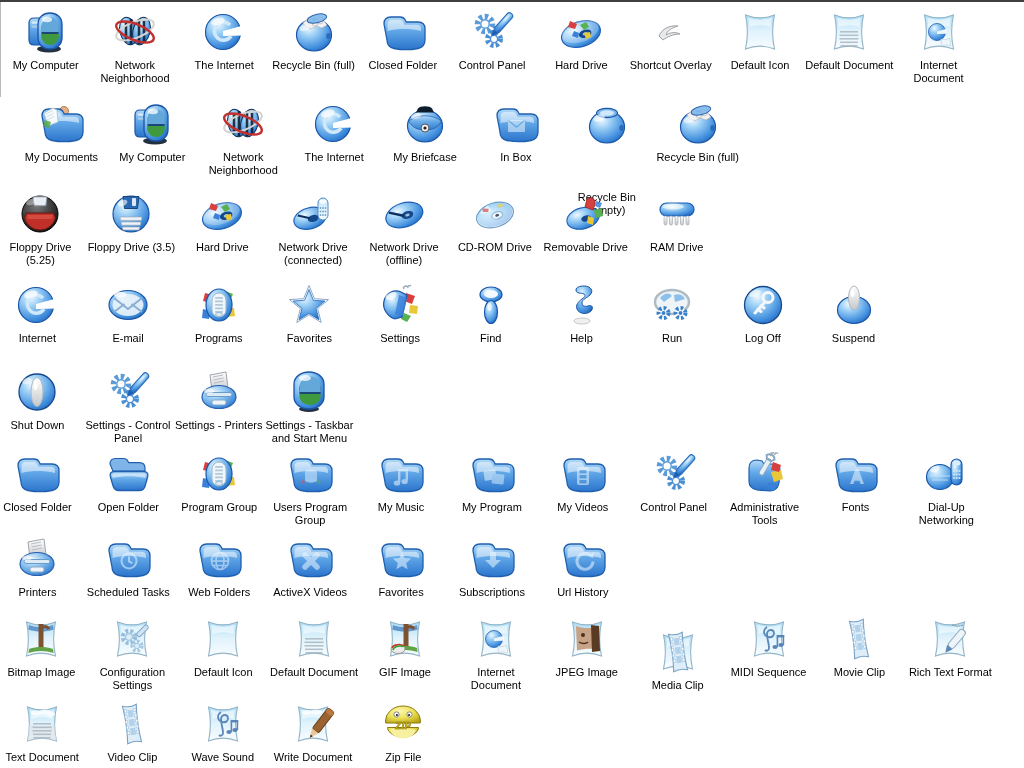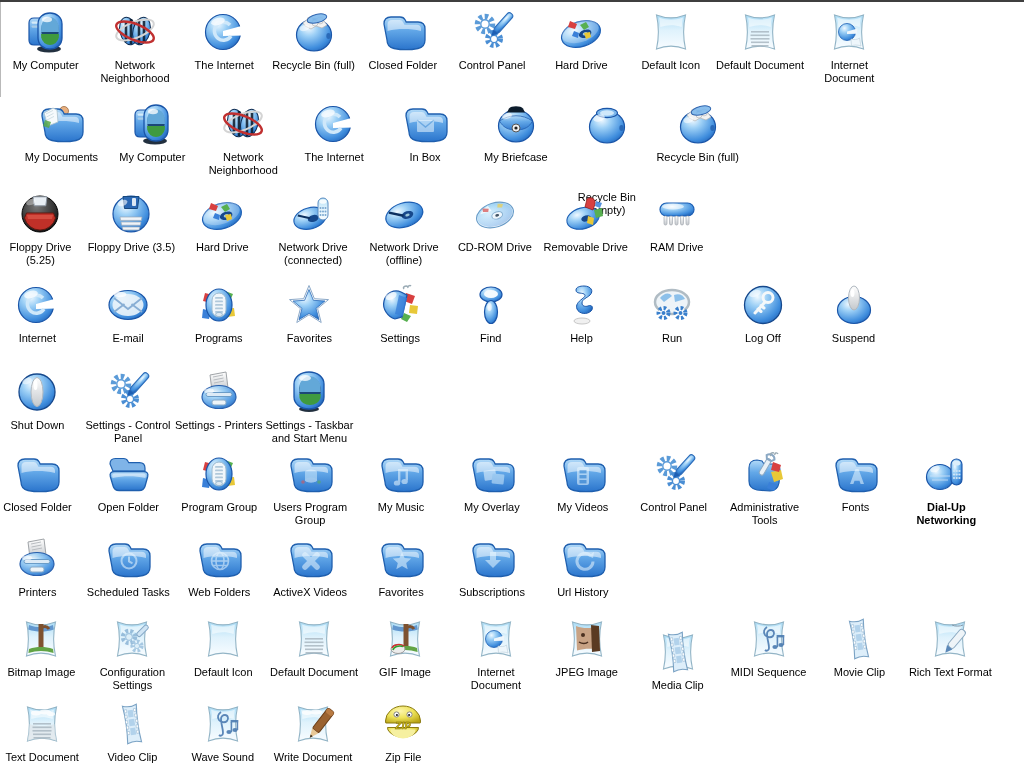--- a/index.html
+++ b/index.html
@@ -159,20 +159,28 @@
               <path d="M23 17l6-3 3 5-5 3z" fill="#58b050"></path>
               <path d="M17 23l5 2-1 5-6-2z" fill="#3a80d8"></path>
               <path d="M27 25l6-1 1 5-5 2z" fill="#e8c838"></path>
             </svg>
           </div>
           <div class="lb">Hard Drive</div>
         </div>
         <div class="cell" style="width: 89.3px;">
           <div class="ic">
             <svg viewBox="0 0 48 48">
+              <path d="M12 28c3-7 10-11 19-10-7 2-11 5-12 9 5-3 10-3 14-1-7 0-13 3-17 6z" fill="#e9e9e9" stroke="#9aa0a6" stroke-width="1" stroke-linejoin="round"></path>
+            </svg>
+          </div>
+          <div class="lb">Shortcut Overlay</div>
+        </div>
+        <div class="cell" style="width: 89.3px;">
+          <div class="ic">
+            <svg viewBox="0 0 48 48">
               <path d="M9.5 7c9.7 3.8 19.3 3.8 29 0-2.6 11.7-2.6 22.3 0 34-9.7-3.8-19.3-3.8-29 0 2.6-11.7 2.6-22.3 0-34z" fill="url(#gD)" stroke="#92b4c6" stroke-width="1.1"></path>
               <path d="M12 9.5c8.2 2.9 15.8 2.9 24 0-.7 3.3-1.1 6.4-1.3 9.4-7.1-2.2-14.3-2.2-21.4 0-.2-3-.6-6.1-1.3-9.4z" fill="#fff" opacity="0.55"></path>
             </svg>
           </div>
           <div class="lb">Default Icon</div>
         </div>
         <div class="cell" style="width: 89.3px;">
           <div class="ic">
             <svg viewBox="0 0 48 48">
               <path d="M9.5 7c9.7 3.8 19.3 3.8 29 0-2.6 11.7-2.6 22.3 0 34-9.7-3.8-19.3-3.8-29 0 2.6-11.7 2.6-22.3 0-34z" fill="url(#gD)" stroke="#92b4c6" stroke-width="1.1"></path>
@@ -255,42 +263,42 @@
               <path d="M23 23l22-6-1.5 10.5-20.5.5z" fill="#fff"></path>
               <path d="M30 17a9 9 0 1 0 1 11" stroke="#cfe8fa" stroke-width="3.5" fill="none"></path>
               <ellipse cx="18" cy="13.5" rx="7" ry="3.6" fill="#fff" opacity="0.7" transform="rotate(-14 18 13.5)"></ellipse>
             </svg>
           </div>
           <div class="lb">The Internet</div>
         </div>
         <div class="cell" style="width: 90.9px;">
           <div class="ic">
             <svg viewBox="0 0 48 48">
-              <path d="M5 16c0-4.5 2.5-7 7-7h9c2.8 0 4.2 1 5.2 3l1 2h11.8c4.5 0 7 2.5 7 7v11c0 4.5-2.6 7.6-7 8.5-8.4 1.7-15.6 1.7-24 0-4.4-.9-7-4-7-8.5z" fill="url(#gF)" stroke="#1f5fae" stroke-width="1.3"></path>
-<path d="M8.5 16.5c0-2.8 1.4-4.5 4.5-4.5h7.5c1.8 0 2.8.7 3.6 2.2l1.4 2.6h12c2.8 0 4.5 1.4 4.5 4v2.2c-11.3-2.6-22.7-2.6-33.5 0z" fill="#fff" opacity="0.5"></path>
-              <g opacity="0.55">
-                <rect x="16" y="20" width="17" height="12" rx="1" fill="#eaf7ff"></rect>
-                <path d="M16 20l8.5 7 8.5-7" stroke="#7ab0e0" fill="none" stroke-width="1.4"></path>
-              </g>
-            </svg>
-          </div>
-          <div class="lb">In Box</div>
-        </div>
-        <div class="cell" style="width: 90.9px;">
-          <div class="ic">
-            <svg viewBox="0 0 48 48">
               <ellipse cx="24" cy="26" rx="17.5" ry="16" fill="url(#gB)" stroke="#1a55a8" stroke-width="1.2"></ellipse>
               <path d="M17 8.5c2-3 12-3 14 0l2 4H15z" fill="#0c1c2c"></path>
               <path d="M7.5 21c10-7 23-7 33 0-3 6-8 9-16.5 9S11 27 7.5 21z" fill="url(#gF)" stroke="#1a55a8" stroke-width="0.8" opacity="0.9"></path>
               <circle cx="24" cy="28" r="4" fill="#f0f0f0" stroke="#555" stroke-width="1"></circle>
               <circle cx="24" cy="28" r="1.6" fill="#222"></circle>
               <ellipse cx="15" cy="16" rx="5" ry="2.8" fill="#fff" opacity="0.55" transform="rotate(-16 15 16)"></ellipse>
             </svg>
           </div>
           <div class="lb">My Briefcase</div>
+        </div>
+        <div class="cell" style="width: 90.9px;">
+          <div class="ic">
+            <svg viewBox="0 0 48 48">
+              <path d="M5 16c0-4.5 2.5-7 7-7h9c2.8 0 4.2 1 5.2 3l1 2h11.8c4.5 0 7 2.5 7 7v11c0 4.5-2.6 7.6-7 8.5-8.4 1.7-15.6 1.7-24 0-4.4-.9-7-4-7-8.5z" fill="url(#gF)" stroke="#1f5fae" stroke-width="1.3"></path>
+<path d="M8.5 16.5c0-2.8 1.4-4.5 4.5-4.5h7.5c1.8 0 2.8.7 3.6 2.2l1.4 2.6h12c2.8 0 4.5 1.4 4.5 4v2.2c-11.3-2.6-22.7-2.6-33.5 0z" fill="#fff" opacity="0.5"></path>
+              <g opacity="0.55">
+                <rect x="16" y="20" width="17" height="12" rx="1" fill="#eaf7ff"></rect>
+                <path d="M16 20l8.5 7 8.5-7" stroke="#7ab0e0" fill="none" stroke-width="1.4"></path>
+              </g>
+            </svg>
+          </div>
+          <div class="lb">In Box</div>
         </div>
         <div class="cell" style="width: 90.9px; gap: 40px;">
           <div class="ic">
             <svg viewBox="0 0 48 48">
               <ellipse cx="24" cy="27" rx="17.5" ry="16" fill="url(#gB)" stroke="#1a55a8" stroke-width="1.2"></ellipse>
               <ellipse cx="24" cy="13" rx="10.5" ry="4.6" fill="#7db8ec" stroke="#1a55a8" stroke-width="1.1"></ellipse>
               <ellipse cx="24" cy="13" rx="7" ry="2.8" fill="#cfe8fa"></ellipse>
               <ellipse cx="38.5" cy="28" rx="2.2" ry="3" fill="#2a6ab8"></ellipse>
               <ellipse cx="16" cy="18" rx="6" ry="3.4" fill="#fff" opacity="0.6" transform="rotate(-18 16 18)"></ellipse>
             </svg>
@@ -715,21 +723,21 @@
           <div class="ic">
             <svg viewBox="0 0 48 48">
               <path d="M5 16c0-4.5 2.5-7 7-7h9c2.8 0 4.2 1 5.2 3l1 2h11.8c4.5 0 7 2.5 7 7v11c0 4.5-2.6 7.6-7 8.5-8.4 1.7-15.6 1.7-24 0-4.4-.9-7-4-7-8.5z" fill="url(#gF)" stroke="#1f5fae" stroke-width="1.3"></path>
 <path d="M8.5 16.5c0-2.8 1.4-4.5 4.5-4.5h7.5c1.8 0 2.8.7 3.6 2.2l1.4 2.6h12c2.8 0 4.5 1.4 4.5 4v2.2c-11.3-2.6-22.7-2.6-33.5 0z" fill="#fff" opacity="0.5"></path>
               <g opacity="0.55">
                 <rect x="16" y="20" width="12" height="10" rx="1" fill="#eaf7ff" transform="rotate(-8 22 25)"></rect>
                 <rect x="24" y="24" width="12" height="10" rx="1" fill="#cfeafc" transform="rotate(6 30 29)"></rect>
               </g>
             </svg>
           </div>
-          <div class="lb">My Overlay</div>
+          <div class="lb">My Program</div>
         </div>
         <div class="cell" style="width: 90.9px;">
           <div class="ic">
             <svg viewBox="0 0 48 48">
               <path d="M5 16c0-4.5 2.5-7 7-7h9c2.8 0 4.2 1 5.2 3l1 2h11.8c4.5 0 7 2.5 7 7v11c0 4.5-2.6 7.6-7 8.5-8.4 1.7-15.6 1.7-24 0-4.4-.9-7-4-7-8.5z" fill="url(#gF)" stroke="#1f5fae" stroke-width="1.3"></path>
 <path d="M8.5 16.5c0-2.8 1.4-4.5 4.5-4.5h7.5c1.8 0 2.8.7 3.6 2.2l1.4 2.6h12c2.8 0 4.5 1.4 4.5 4v2.2c-11.3-2.6-22.7-2.6-33.5 0z" fill="#fff" opacity="0.5"></path>
               <g opacity="0.55">
                 <rect x="18" y="17" width="12" height="18" rx="2" fill="#eaf7ff"></rect>
                 <rect x="20.5" y="20" width="7" height="3.4" fill="#5b9bd8"></rect>
                 <rect x="20.5" y="25" width="7" height="3.4" fill="#5b9bd8"></rect>
@@ -776,21 +784,21 @@
             <svg viewBox="0 0 48 48">
               <path d="M5 16c0-4.5 2.5-7 7-7h9c2.8 0 4.2 1 5.2 3l1 2h11.8c4.5 0 7 2.5 7 7v11c0 4.5-2.6 7.6-7 8.5-8.4 1.7-15.6 1.7-24 0-4.4-.9-7-4-7-8.5z" fill="url(#gF)" stroke="#1f5fae" stroke-width="1.3"></path>
 <path d="M8.5 16.5c0-2.8 1.4-4.5 4.5-4.5h7.5c1.8 0 2.8.7 3.6 2.2l1.4 2.6h12c2.8 0 4.5 1.4 4.5 4v2.2c-11.3-2.6-22.7-2.6-33.5 0z" fill="#fff" opacity="0.5"></path>
               <g opacity="0.55">
                 <path d="M19 34l5.5-15h3l5.5 15h-3.4l-1.1-3.2h-5l-1.1 3.2z" fill="#eaf7ff"></path>
               </g>
             </svg>
           </div>
           <div class="lb">Fonts</div>
         </div>
-        <div class="cell" style="width: 90.9px; font-weight: bold;">
+        <div class="cell" style="width: 90.9px;">
           <div class="ic">
             <svg viewBox="0 0 48 48">
               <ellipse cx="18" cy="27" rx="13.5" ry="12.5" fill="url(#gB)" stroke="#1a55a8" stroke-width="1.2"></ellipse>
               <path d="M10 30h16M8 26h20" stroke="#cfe4f6" stroke-width="1.2" fill="none" opacity="0.8"></path>
               <rect x="29" y="9" width="11" height="26" rx="5.5" fill="url(#gB)" stroke="#1a55a8" stroke-width="1.1"></rect>
               <ellipse cx="34.5" cy="13" rx="4" ry="2.6" fill="#dceefa"></ellipse>
               <g fill="#cfe4f6">
                 <circle cx="32" cy="21" r="1.1"></circle>
                 <circle cx="34.7" cy="21" r="1.1"></circle>
                 <circle cx="37.4" cy="21" r="1.1"></circle>

